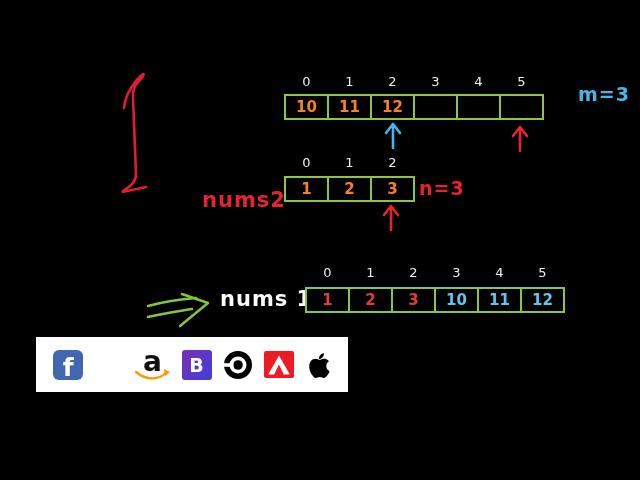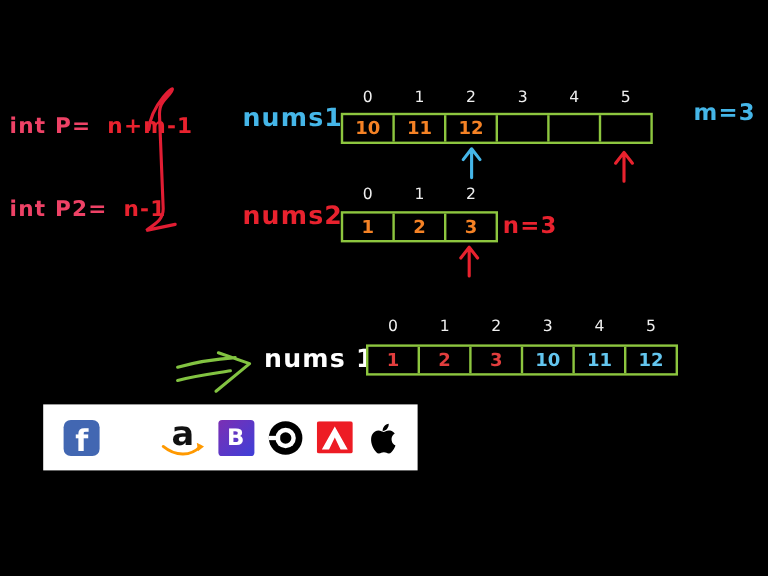--- a/index.html
+++ b/index.html
@@ -67,34 +67,25 @@
     background:linear-gradient(135deg,#7b2fb4 0%,#3f3fd8 100%);
     color:#fff; font-weight:bold; font-size:19px;
     display:flex; align-items:center; justify-content:center;
   }
 </style>
 </head>
 <body>
 
 <div class="canvas">
 
-  <div class="decl" style="top:95px">
-    <span class="rose">int P=</span>
-    <span class="red">n+m-1</span>
-  </div>
-  <div class="decl" style="top:164px">
-    <span class="rose">int P2=</span>
-    <span class="red">n-1</span>
-  </div>
 
   <svg class="bracket" viewBox="0 0 50 140">
     <path d="M12 48 C14 26 36 8 31 16 C27 23 20 24 21 38 L24 114 C24 124 16 127 10 132 L34 127" fill="none" stroke="#e11d33" stroke-width="2.6" stroke-linecap="round"></path>
   </svg>
 
-  <div class="arr-label cyan" style="left:202px;top:86px">nums1</div>
 
   <div class="indices" style="left:285px;top:74px">
     <span class="idx">0</span>
     <span class="idx">1</span>
     <span class="idx">2</span>
     <span class="idx">3</span>
     <span class="idx">4</span>
     <span class="idx">5</span>
   </div>
 
@@ -109,21 +100,21 @@
 
   <svg class="up-arrow" style="left:383px;top:120px" viewBox="0 0 20 30">
     <path d="M10 28 V6 M3 13 L10 4 L17 13" fill="none" stroke="#45b6e8" stroke-width="2.6" stroke-linecap="round" stroke-linejoin="round"></path>
   </svg>
   <svg class="up-arrow" style="left:510px;top:123px" viewBox="0 0 20 30">
     <path d="M10 28 V6 M3 13 L10 4 L17 13" fill="none" stroke="#e8222e" stroke-width="2.6" stroke-linecap="round" stroke-linejoin="round"></path>
   </svg>
 
   <div class="note cyan" style="left:578px;top:83px">m=3</div>
 
-  <div class="arr-label red" style="left:202px;top:168px">nums2</div>
+  <div class="arr-label red" style="left:202px;top:188px">nums2</div>
 
   <div class="indices" style="left:285px;top:155px">
     <span class="idx">0</span>
     <span class="idx">1</span>
     <span class="idx">2</span>
   </div>
 
   <div class="array" style="left:284px;top:176px">
     <div class="cell orange">1</div>
     <div class="cell orange">2</div>

